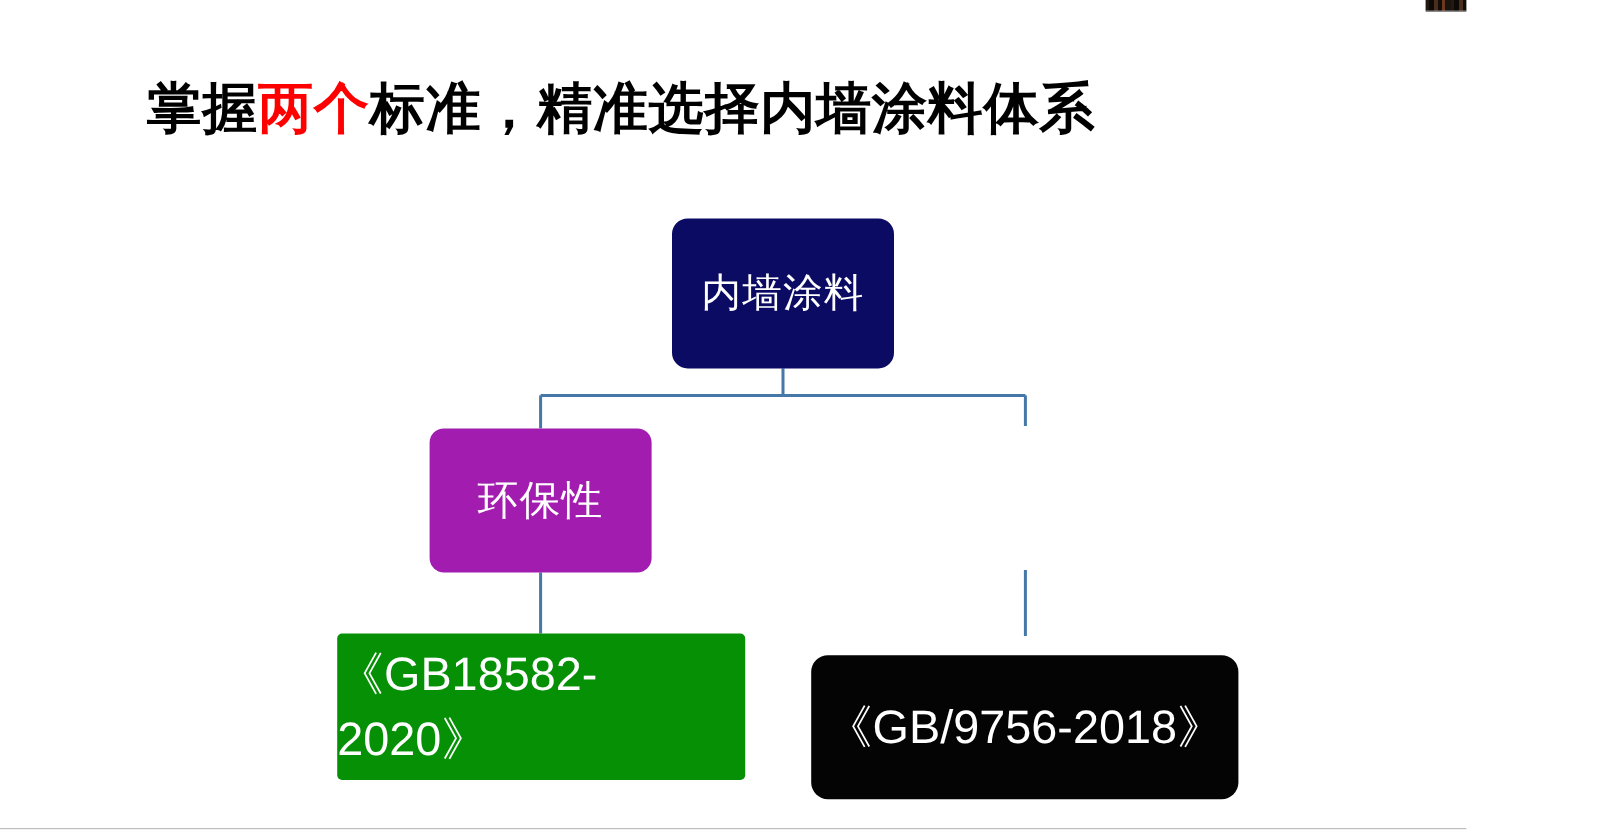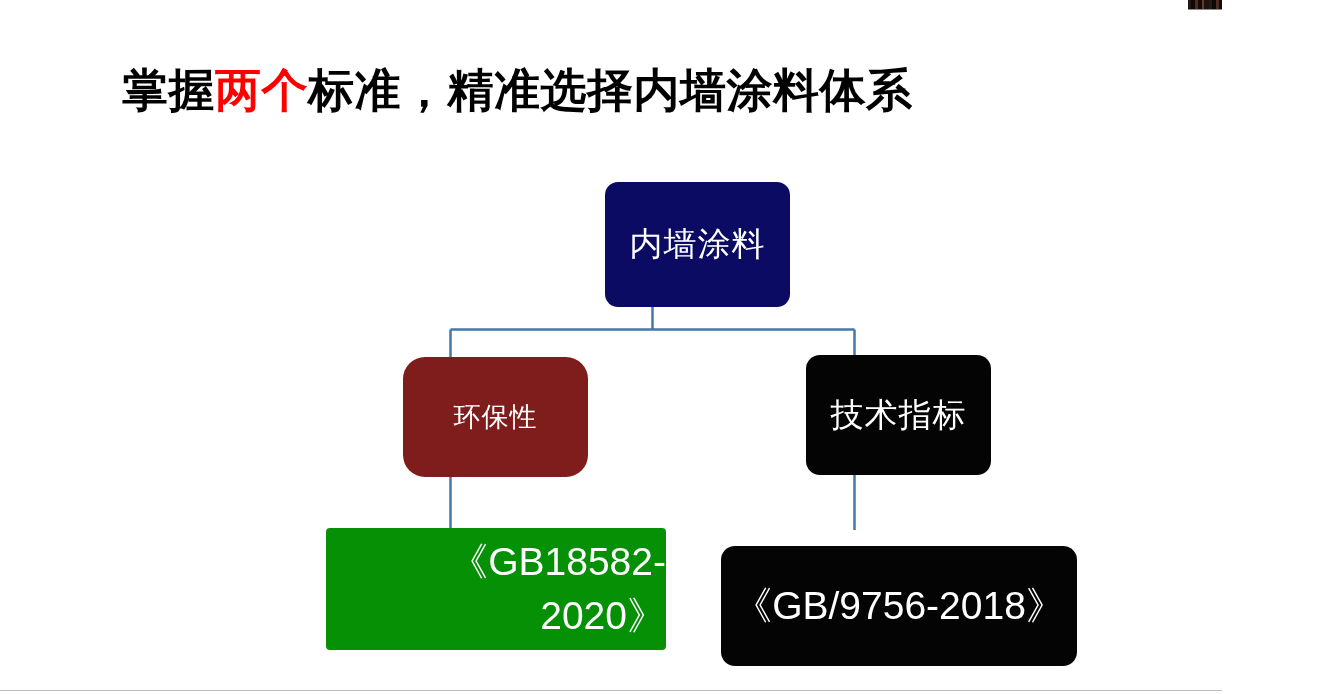--- a/index.html
+++ b/index.html
@@ -63,42 +63,41 @@
     pointer-events: none;
   }
 
   
   .node {
     position: absolute;
     display: flex;
     align-items: center;
     justify-content: center;
     color: #ffffff;
-    text-align: right;
+    text-align: left;
     box-sizing: border-box;
-    margin-left: 45px;
   }
   .node-root {
     left: 560px;
     top: 182px;
     width: 185px;
     height: 125px;
     background: #0b0b63;
     border-radius: 13px;
     font-size: 33px;
     letter-spacing: 1px;
   }
   .node-branch-left {
     left: 358px;
     top: 357px;
     width: 185px;
     height: 120px;
-    background: #7f1d1d;
-    border-radius: 22px;
-    font-size: 27px;
+    background: #a21caf;
+    border-radius: 12px;
+    font-size: 34px;
     letter-spacing: 1px;
   }
   .node-branch-right {
     left: 761px;
     top: 355px;
     width: 185px;
     height: 120px;
     background: #040404;
     border-radius: 14px;
     font-size: 33px;
@@ -156,21 +155,20 @@
 
     <path d="M450.5 477 L450.5 528" stroke="#4577a8" stroke-width="2.5" fill="none"></path>
 
     <path d="M854.5 475 L854.5 530" stroke="#4577a8" stroke-width="2.5" fill="none"></path>
   </svg>
 
   <div class="node node-root">内墙涂料</div>
 
   <div class="node node-branch-left">环保性</div>
 
-  <div class="node node-branch-right">技术指标</div>
 
   <div class="node node-leaf-left">《GB18582-2020》</div>
 
   <div class="node node-leaf-right">《GB/9756-2018》</div>
 
   <div id="bottom-rule"></div>
 
 </div>
 
 </body></html>

